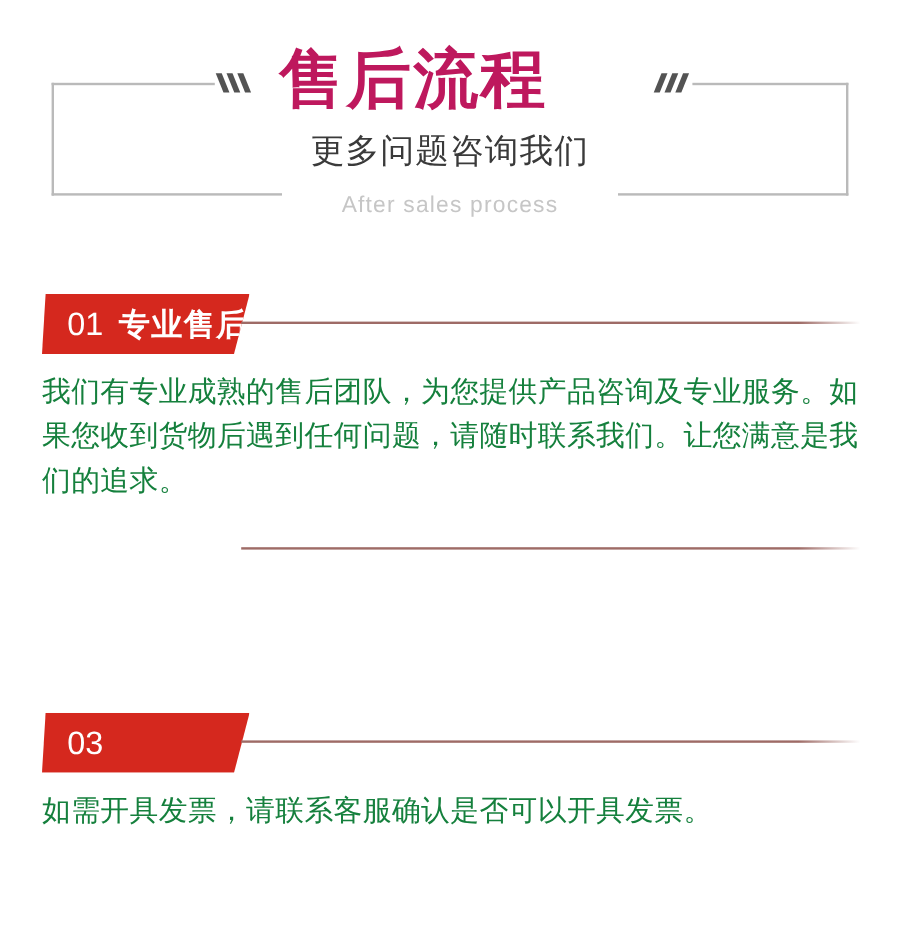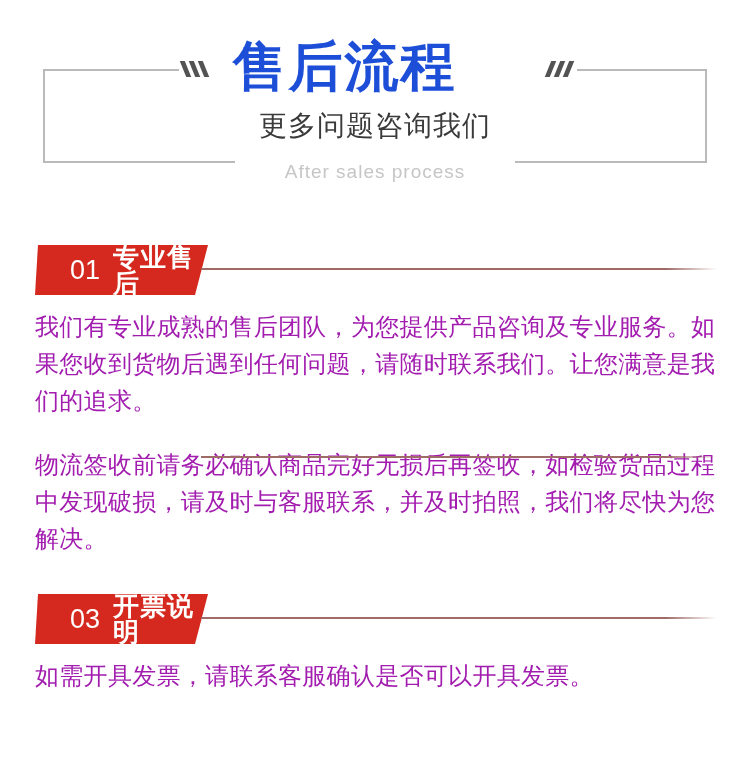--- a/index.html
+++ b/index.html
@@ -8,46 +8,46 @@
     font-family:"Liberation Sans","DejaVu Sans",sans-serif;
   }
   
   .bracket-seg{position:absolute;background:#bababa;}
   .slash-group{position:absolute;display:flex;gap:4px;}
   .slash-bar{width:5px;height:16px;background:#535353;}
   .slash-group.left .slash-bar{transform:skewX(22deg);}
   .slash-group.right .slash-bar{transform:skewX(-22deg);}
   .hdr-title{
     position:absolute;top:36px;left:0;width:689px;text-align:center;
-    font-size:54px;font-weight:bold;color:#1d4ed8;letter-spacing:2px;line-height:60px;
+    font-size:54px;font-weight:bold;color:#be185d;letter-spacing:2px;line-height:60px;
   }
   .hdr-sub{
     position:absolute;top:106px;left:0;width:750px;text-align:center;
     font-size:28px;color:#3a3a3a;letter-spacing:1px;line-height:40px;
   }
   .hdr-caption{
     position:absolute;top:160px;left:0;width:750px;text-align:center;
     font-size:19px;color:#c6c6c6;letter-spacing:1px;line-height:24px;
   }
   
   .sec{position:absolute;left:35px;width:690px;}
   .sec-banner{
     position:relative;width:152px;height:50px;background:#d5281e;color:#ffffff;
     display:flex;align-items:center;padding-left:21px;gap:13px;
     clip-path:polygon(3px 0, 100% 0, calc(100% - 13px) 100%, 0 100%);
   }
-  .sec-num{font-size:27px;line-height:1;margin-left:14px;}
+  .sec-num{font-size:27px;line-height:1;}
   .sec-name{font-size:26px;letter-spacing:1px;line-height:1;font-weight:bold;}
   .sec-rule{
     position:absolute;left:166px;top:23px;width:516px;height:2px;
     background:linear-gradient(to right,#9e6b66,#9e6b66 90%,rgba(158,107,102,0));
   }
   .sec-body{
     margin:13px 0 0 0;width:686px;
-    font-size:24px;line-height:37px;color:#a21caf;letter-spacing:0.3px;
+    font-size:24px;line-height:37px;color:#15803d;letter-spacing:0.3px;
     text-align:left;
   }
 </style>
 </head>
 <body>
 
 <div class="page">
 
   <div class="bracket-seg" style="left:43px;top:69px;width:136px;height:2px;"></div>
   <div class="bracket-seg" style="left:43px;top:69px;width:2px;height:94px;"></div>
@@ -77,25 +77,23 @@
     <div class="sec-banner">
       <span class="sec-num">01</span>
       <span class="sec-name">专业售后</span>
     </div>
     <div class="sec-rule"></div>
     <p class="sec-body">我们有专业成熟的售后团队，为您提供产品咨询及专业服务。如果您收到货物后遇到任何问题，请随时联系我们。让您满意是我们的追求。</p>
   </div>
 
   <div class="sec" style="top:433px;">
     <div class="sec-rule"></div>
-    <p class="sec-body">物流签收前请务必确认商品完好无损后再签收，如检验货品过程中发现破损，请及时与客服联系，并及时拍照，我们将尽快为您解决。</p>
   </div>
 
   <div class="sec" style="top:594px;">
     <div class="sec-banner">
       <span class="sec-num">03</span>
-      <span class="sec-name">开票说明</span>
     </div>
     <div class="sec-rule"></div>
     <p class="sec-body">如需开具发票，请联系客服确认是否可以开具发票。</p>
   </div>
 
 </div>
 
 </body></html>

